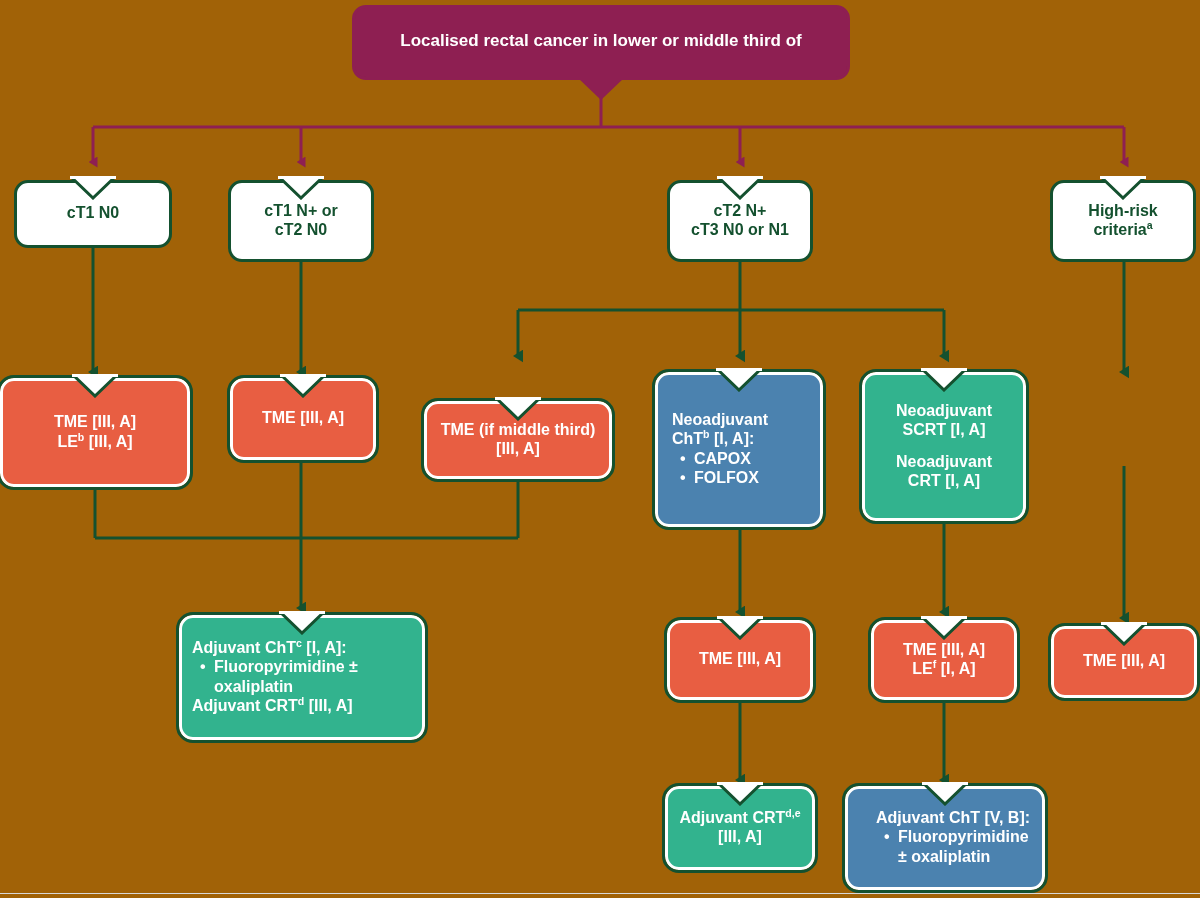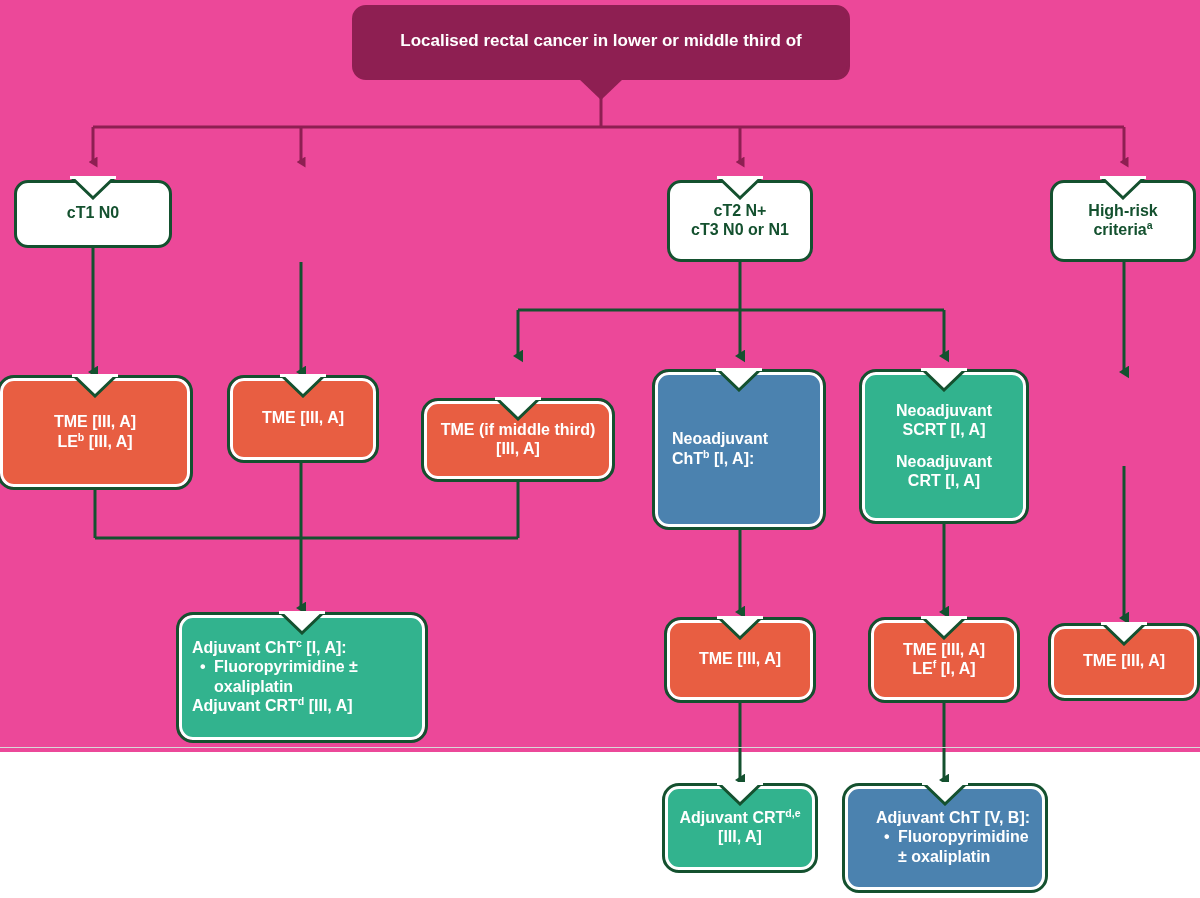--- a/index.html
+++ b/index.html
@@ -4,22 +4,22 @@
 <style>
   * { box-sizing: border-box; margin: 0; padding: 0; }
   html, body {
     width: 1200px; height: 898px;
     background: #ffffff;
     font-family: "Liberation Sans", sans-serif;
     overflow: hidden;
   }
   #canvas {
     position: relative;
-    width: 1200px; height: 752px;
-    background: #ec4899;
+    width: 1200px; height: 898px;
+    background: #a16207;
   }
   #wires { position: absolute; left: 0; top: 0; width: 1200px; height: 898px; }
 
   
   .node {
     position: absolute;
     display: flex;
     flex-direction: column;
     align-items: center;
     justify-content: center;
@@ -134,20 +134,30 @@
   <div class="node clear t16" style="left:14px; top:180px; width:158px; height:68px;">
     <div class="inner">
       <span class="line">cT1 N0</span>
     </div>
     <svg class="notch" viewBox="0 0 46 24">
       <path d="M 0 0 L 46 0 L 23 22 z" fill="#ffffff" stroke="#14512F" stroke-width="3"></path>
       <path d="M 0 0 L 46 0" stroke="#ffffff" stroke-width="6"></path>
     </svg>
   </div>
 
+  <div class="node clear t16" style="left:228px; top:180px; width:146px; height:82px;">
+    <div class="inner">
+      <span class="line">cT1 N+ or</span>
+      <span class="line">cT2 N0</span>
+    </div>
+    <svg class="notch" viewBox="0 0 46 24">
+      <path d="M 0 0 L 46 0 L 23 22 z" fill="#ffffff" stroke="#14512F" stroke-width="3"></path>
+      <path d="M 0 0 L 46 0" stroke="#ffffff" stroke-width="6"></path>
+    </svg>
+  </div>
 
   <div class="node clear t16" style="left:667px; top:180px; width:146px; height:82px;justify-content:center;">
     <div class="inner">
       <span class="line">cT2 N+</span>
       <span class="line">cT3 N0 or N1</span>
     </div>
     <svg class="notch" viewBox="0 0 46 24">
       <path d="M 0 0 L 46 0 L 23 22 z" fill="#ffffff" stroke="#14512F" stroke-width="3"></path>
       <path d="M 0 0 L 46 0" stroke="#ffffff" stroke-width="6"></path>
     </svg>
@@ -193,20 +203,24 @@
     <svg class="notch" viewBox="0 0 46 24">
       <path d="M 0 0 L 46 0 L 23 22 z" fill="#ffffff" stroke="#14512F" stroke-width="3"></path>
       <path d="M 0 0 L 46 0" stroke="#ffffff" stroke-width="6"></path>
     </svg>
   </div>
 
   <div class="node filled blue t16" style="left:655px; top:372px; width:168px; height:155px;">
     <div class="inner" style="align-items:flex-start; padding-left:14px;">
       <span class="linew blk">Neoadjuvant</span>
       <span class="linew blk"><span>ChT</span><sup>b</sup><span> [I, A]:</span></span>
+      <ul class="bullets" style="padding-left:6px;">
+        <li>CAPOX</li>
+        <li>FOLFOX</li>
+      </ul>
     </div>
     <svg class="notch" viewBox="0 0 46 24">
       <path d="M 0 0 L 46 0 L 23 22 z" fill="#ffffff" stroke="#14512F" stroke-width="3"></path>
       <path d="M 0 0 L 46 0" stroke="#ffffff" stroke-width="6"></path>
     </svg>
   </div>
 
   <div class="node filled teal t16" style="left:862px; top:372px; width:164px; height:149px;">
     <div class="inner">
       <span class="line">Neoadjuvant</span>

